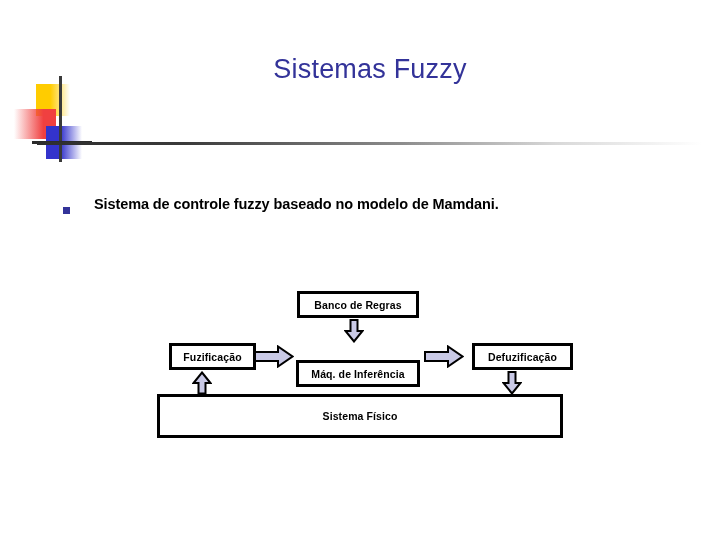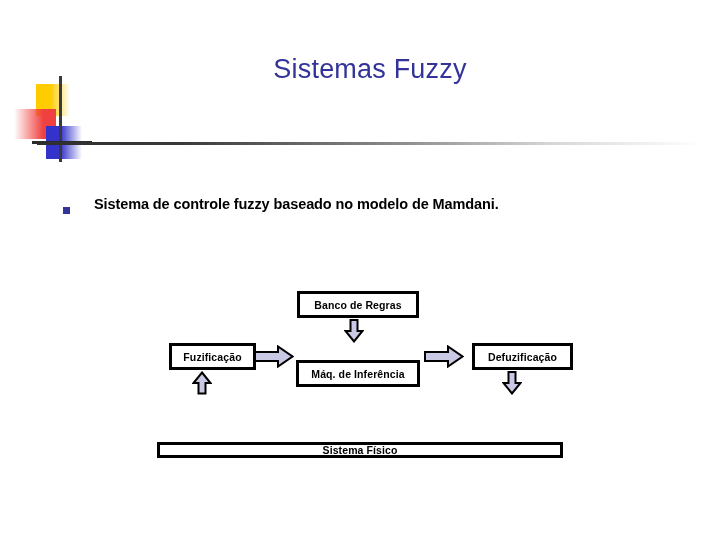--- a/index.html
+++ b/index.html
@@ -137,21 +137,21 @@
     font-weight: bold;
     color: #000000;
     letter-spacing: 0.1px;
     white-space: nowrap;
     text-align: center;
   }
   .box-rules     { left: 147px; top: 3px;   width: 122px; height: 27px; }
   .box-fuzz      { left: 13px;  top: 55px;  width: 87px;  height: 27px; margin-left: 6px; }
   .box-inference { left: 146px; top: 55px;  width: 124px; height: 27px; margin-top: 17px; }
   .box-defuzz    { left: 322px; top: 55px;  width: 101px; height: 27px; }
-  .box-plant     { left: 7px;   top: 106px; width: 406px; height: 16px; margin-top: 48px; }
+  .box-plant     { left: 7px;   top: 106px; width: 406px; height: 44px; }
 
   .arrow {
     position: absolute;
     display: block;
   }
   .ar-rules-inf  { left: 194px; top: 31px; }
   .ar-fuzz-inf   { left: 104px; top: 57px; }
   .ar-inf-defuzz { left: 274px; top: 57px; }
   .ar-defuzz-sys { left: 352px; top: 83px; }
   .ar-sys-fuzz   { left: 42px;  top: 83px; }

